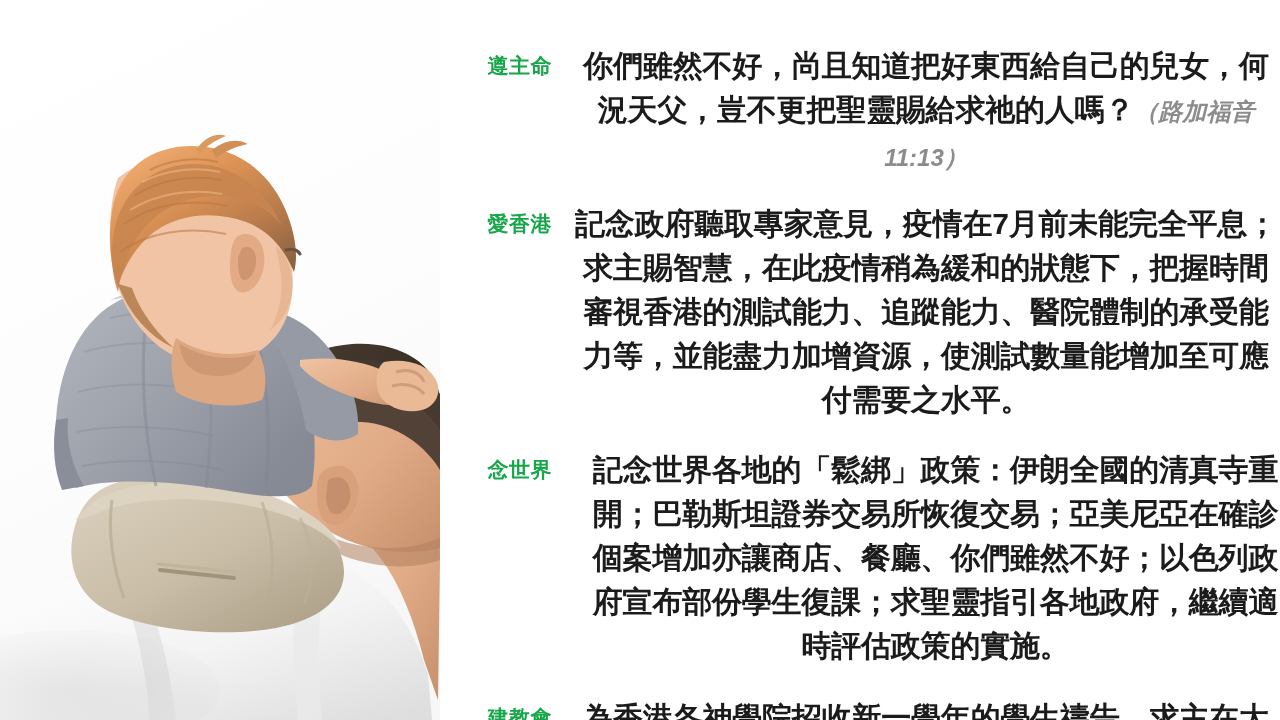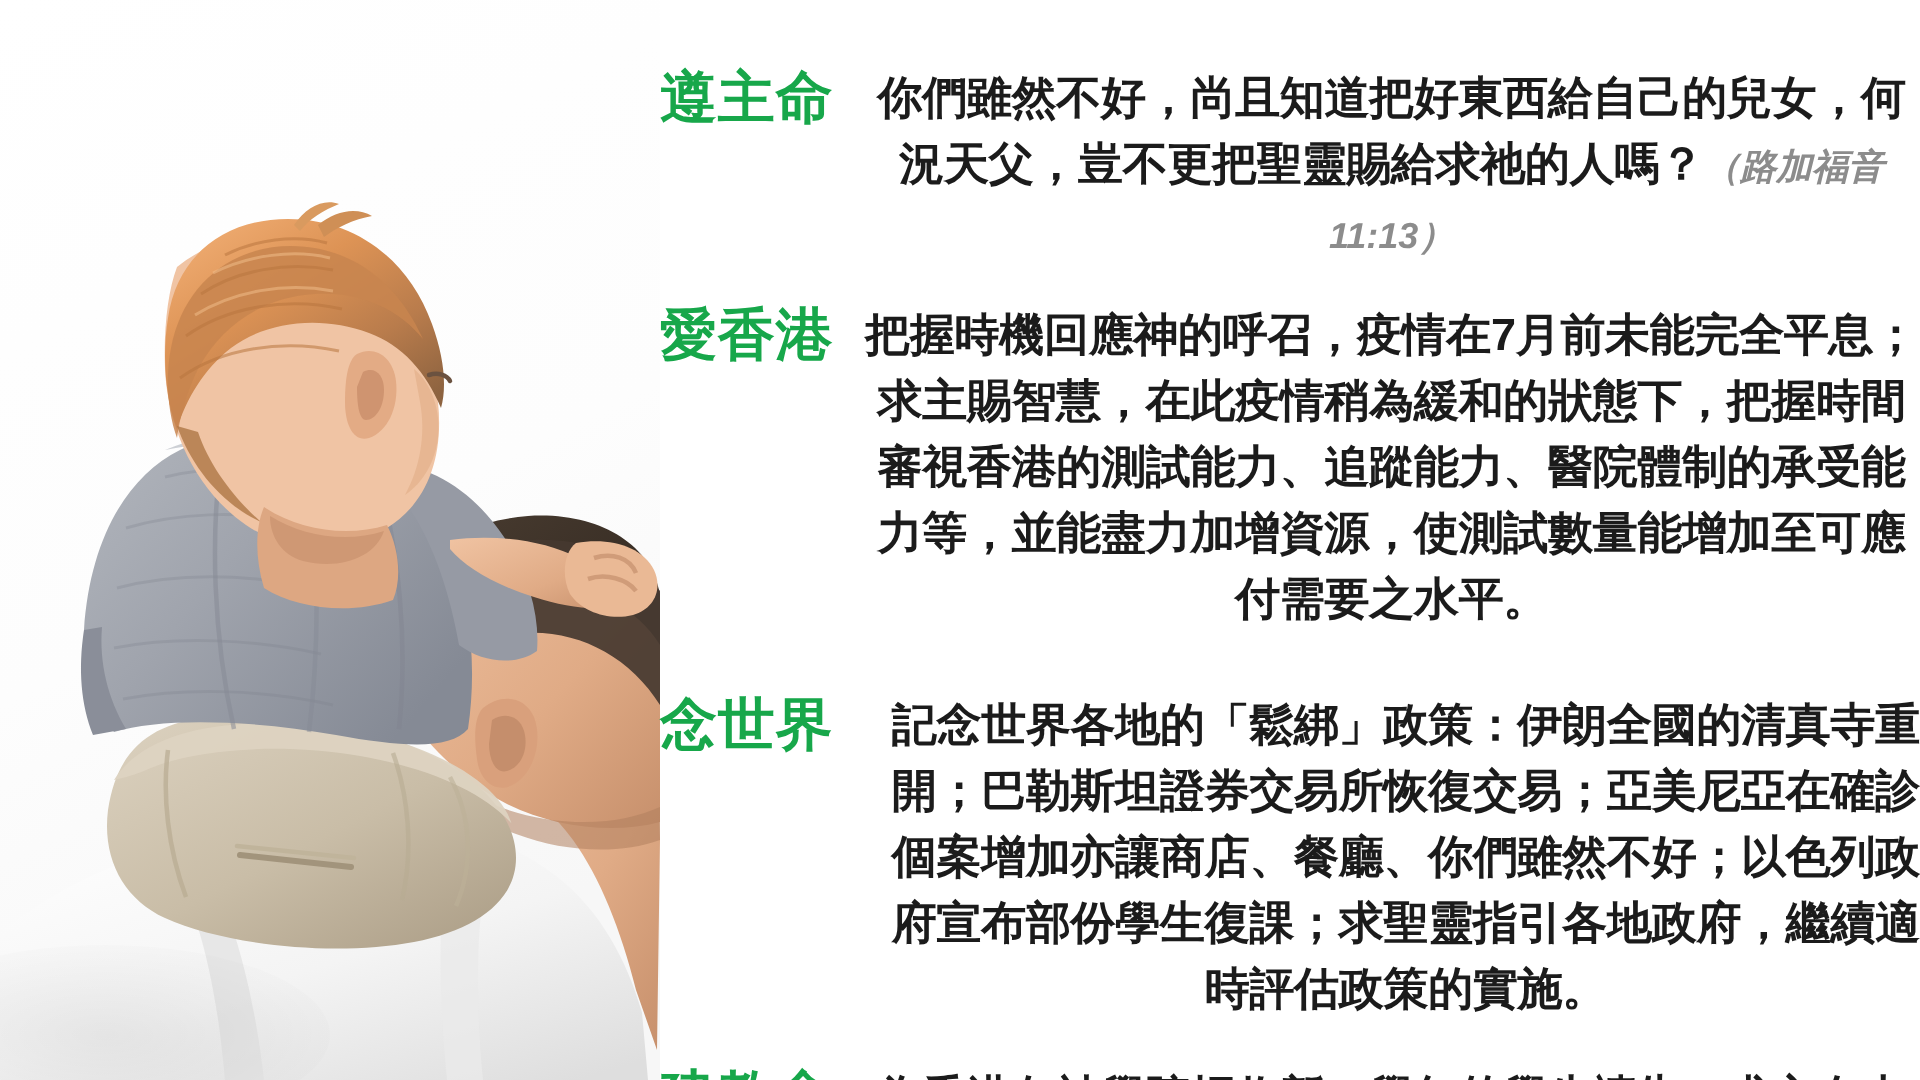--- a/index.html
+++ b/index.html
@@ -37,21 +37,21 @@
     align-items:flex-start;
     margin-bottom:26px;
   }
   .row:last-child { margin-bottom:0; }
 
   .heading {
     flex:0 0 132px;
     text-align:right;
     padding-right:20px;
     color:#17a74a;
-    font-size:38px;
+    font-size:21px;
     font-weight:bold;
     line-height:44px;
     letter-spacing:0.5px;
     white-space:nowrap;
   }
   .body {
     flex:1 1 auto;
     color:#1b1b1b;
     font-size:30px;
     font-weight:bold;
@@ -62,21 +62,21 @@
   .ref {
     color:#8c8c8c;
     font-size:24px;
     font-weight:bold;
     font-style:italic;
     letter-spacing:0;
   }
 
   
   #row-1 { margin-bottom:22px; }
-  #row-2 { margin-bottom:38px; }
+  #row-2 { margin-bottom:24px; }
   #row-3 { margin-bottom:26px;gap:19px; }
 </style>
 </head>
 <body>
 
 <div id="slide">
 
   <div id="photo">
     <svg viewBox="0 0 440 720" xmlns="http://www.w3.org/2000/svg">
       <defs>
@@ -245,21 +245,21 @@
 
   <div id="content">
 
     <div class="row" id="row-1">
       <div class="heading">遵主命</div>
       <div class="body"><span>你們雖然不好，尚且知道把好東西給自己的兒女，何況天父，豈不更把聖靈賜給求祂的人嗎？</span><span class="ref">（路加福音 11:13）</span></div>
     </div>
 
     <div class="row" id="row-2">
       <div class="heading">愛香港</div>
-      <div class="body"><span>把握時機回應神的呼召，疫情在7月前未能完全平息；求主賜智慧，在此疫情稍為緩和的狀態下，把握時間審視香港的測試能力、追蹤能力、醫院體制的承受能力等，並能盡力加增資源，使測試數量能增加至可應付需要之水平。</span><span class="ref"></span></div>
+      <div class="body"><span>記念政府聽取專家意見，疫情在7月前未能完全平息；求主賜智慧，在此疫情稍為緩和的狀態下，把握時間審視香港的測試能力、追蹤能力、醫院體制的承受能力等，並能盡力加增資源，使測試數量能增加至可應付需要之水平。</span><span class="ref"></span></div>
     </div>
 
     <div class="row" id="row-3">
       <div class="heading">念世界</div>
       <div class="body"><span>記念世界各地的「鬆綁」政策：伊朗全國的清真寺重開；巴勒斯坦證券交易所恢復交易；亞美尼亞在確診個案增加亦讓商店、餐廳、你們雖然不好；以色列政府宣布部份學生復課；求聖靈指引各地政府，繼續適時評估政策的實施。</span><span class="ref"></span></div>
     </div>
 
     <div class="row" id="row-4">
       <div class="heading">建教會</div>
       <div class="body"><span>為香港各神學院招收新一學年的學生禱告，求主在大時代中感動弟兄姊妹起來服事，在艱難時期能克服種種困難，專心等候神的帶領，把握時機回應神的呼召。</span><span class="ref"></span></div>

